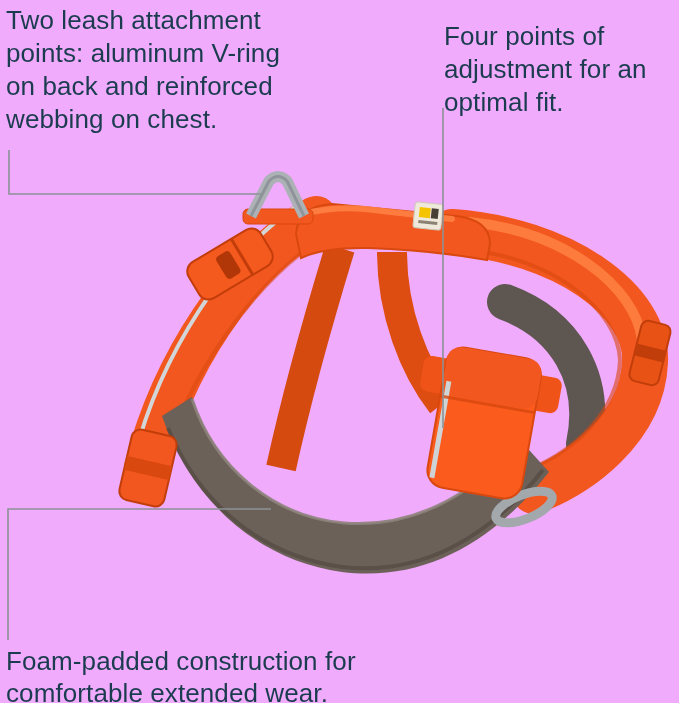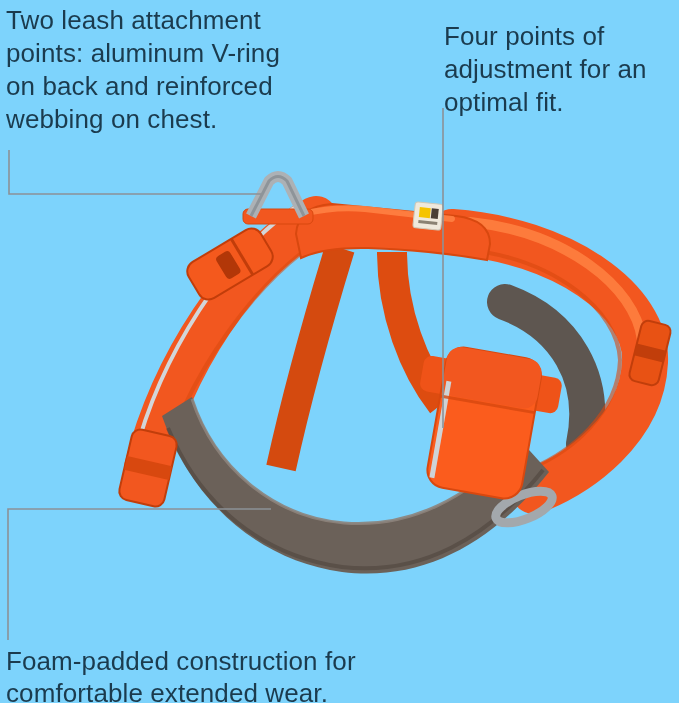--- a/index.html
+++ b/index.html
@@ -4,21 +4,21 @@
 <style>
   html, body {
     margin: 0;
     padding: 0;
     background: #ffffff;
   }
   .canvas {
     position: relative;
     width: 679px;
     height: 703px;
-    background: #7dd3fc;
+    background: #f0abfc;
     overflow: hidden;
     font-family: "Liberation Sans", sans-serif;
   }
   .layer {
     position: absolute;
     left: 0;
     top: 0;
     width: 679px;
     height: 703px;
   }

